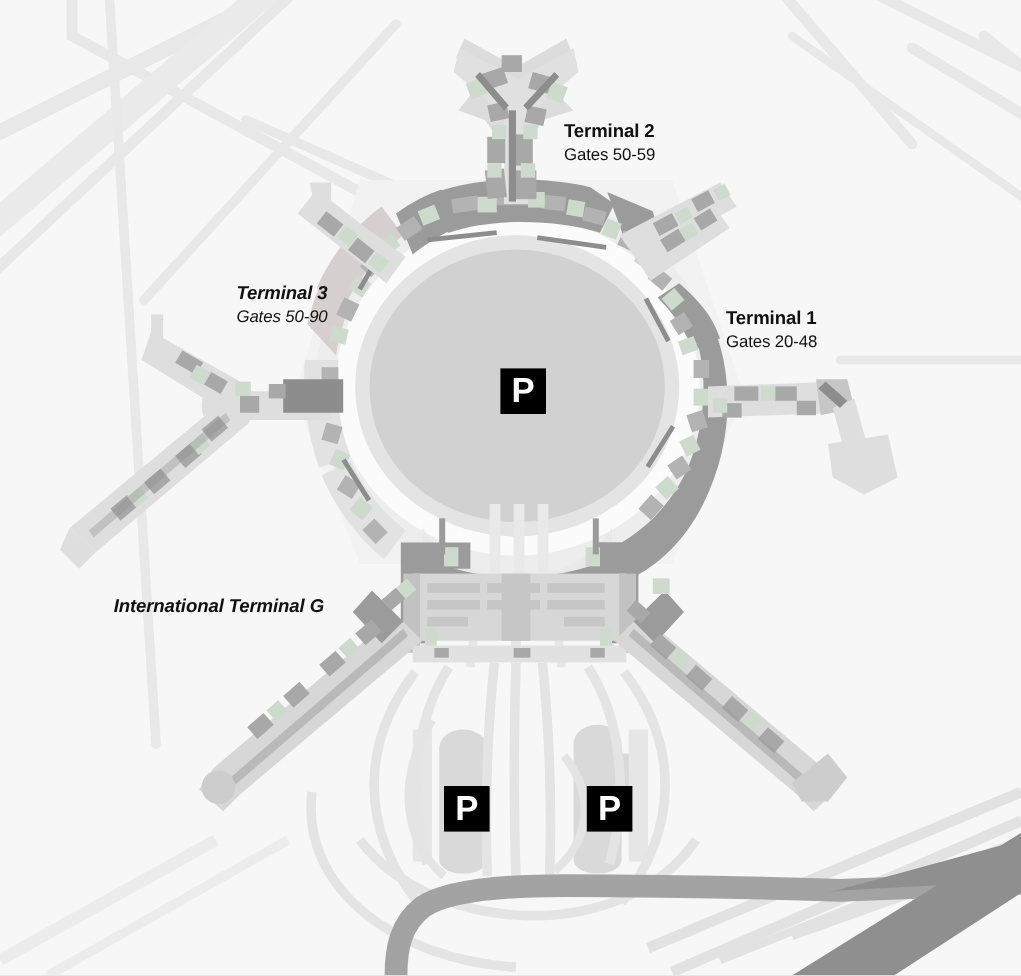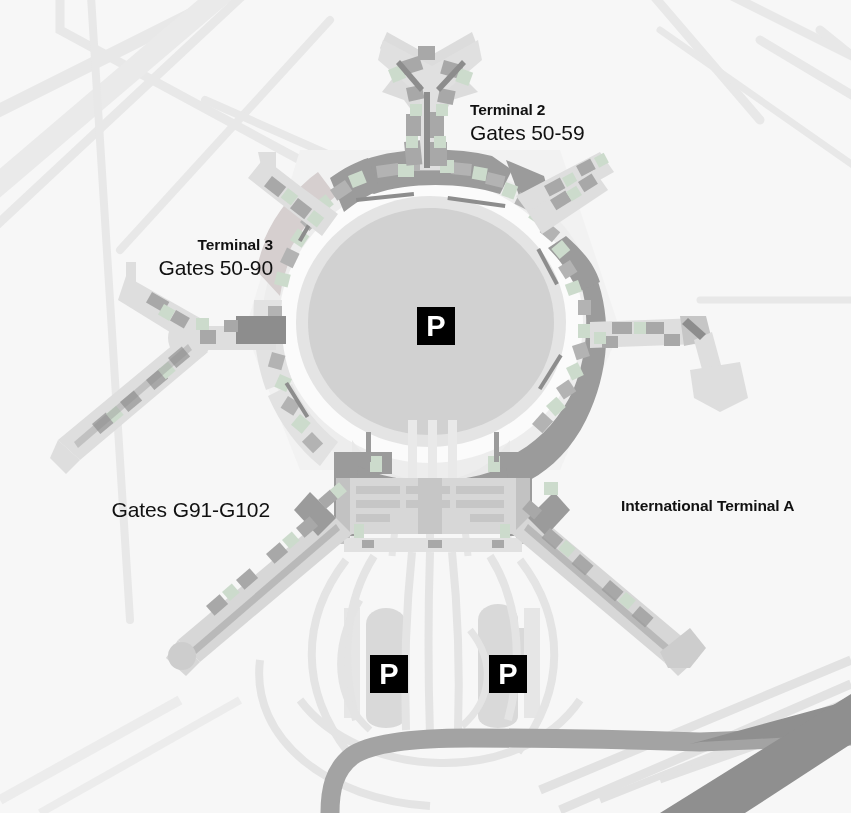--- a/index.html
+++ b/index.html
@@ -22,26 +22,26 @@
     -webkit-font-smoothing:antialiased;
   }
   .map-label .lbl-title{
     display:block;
     font-size:15.5px;
     font-weight:bold;
     letter-spacing:-0.1px;
   }
   .map-label .lbl-sub{
     display:block;
-    font-size:21px;
+    font-size:14px;
     font-weight:normal;
     letter-spacing:-0.1px;
   }
   .align-left{text-align:left;}
-  .align-right{text-align:right;}
+  .align-right{text-align:left;font-style:italic;}
 
   .p-marker{
     position:absolute;
     width:38px;height:38px;
     background:#000000;
     color:#ffffff;
     font-size:29px;
     font-weight:bold;
     line-height:38px;
     text-align:center;
@@ -450,27 +450,30 @@
   <div class="map-label align-left" style="left:470px;top:101px;">
     <span class="lbl-title">Terminal 2</span>
     <span class="lbl-sub">Gates 50-59</span>
   </div>
 
   <div class="map-label align-right" style="right:578px;top:236px;">
     <span class="lbl-title">Terminal 3</span>
     <span class="lbl-sub">Gates 50-90</span>
   </div>
 
+  <div class="map-label align-left" style="left:605px;top:257px;">
+    <span class="lbl-title">Terminal 1</span>
+    <span class="lbl-sub">Gates 20-48</span>
+  </div>
 
   <div class="map-label align-right" style="right:581px;top:497px;">
-    <span class="lbl-sub">Gates G91-G102</span>
+    <span class="lbl-title">International Terminal G</span>
   </div>
 
   <div class="map-label align-left" style="left:621px;top:497px;">
-    <span class="lbl-title">International Terminal A</span>
   </div>
 
   <div class="p-marker" style="left:417px;top:307px;">P</div>
 
   <div class="p-marker" style="left:370px;top:655px;">P</div>
 
   <div class="p-marker" style="left:489px;top:655px;">P</div>
 
 </div>
 

